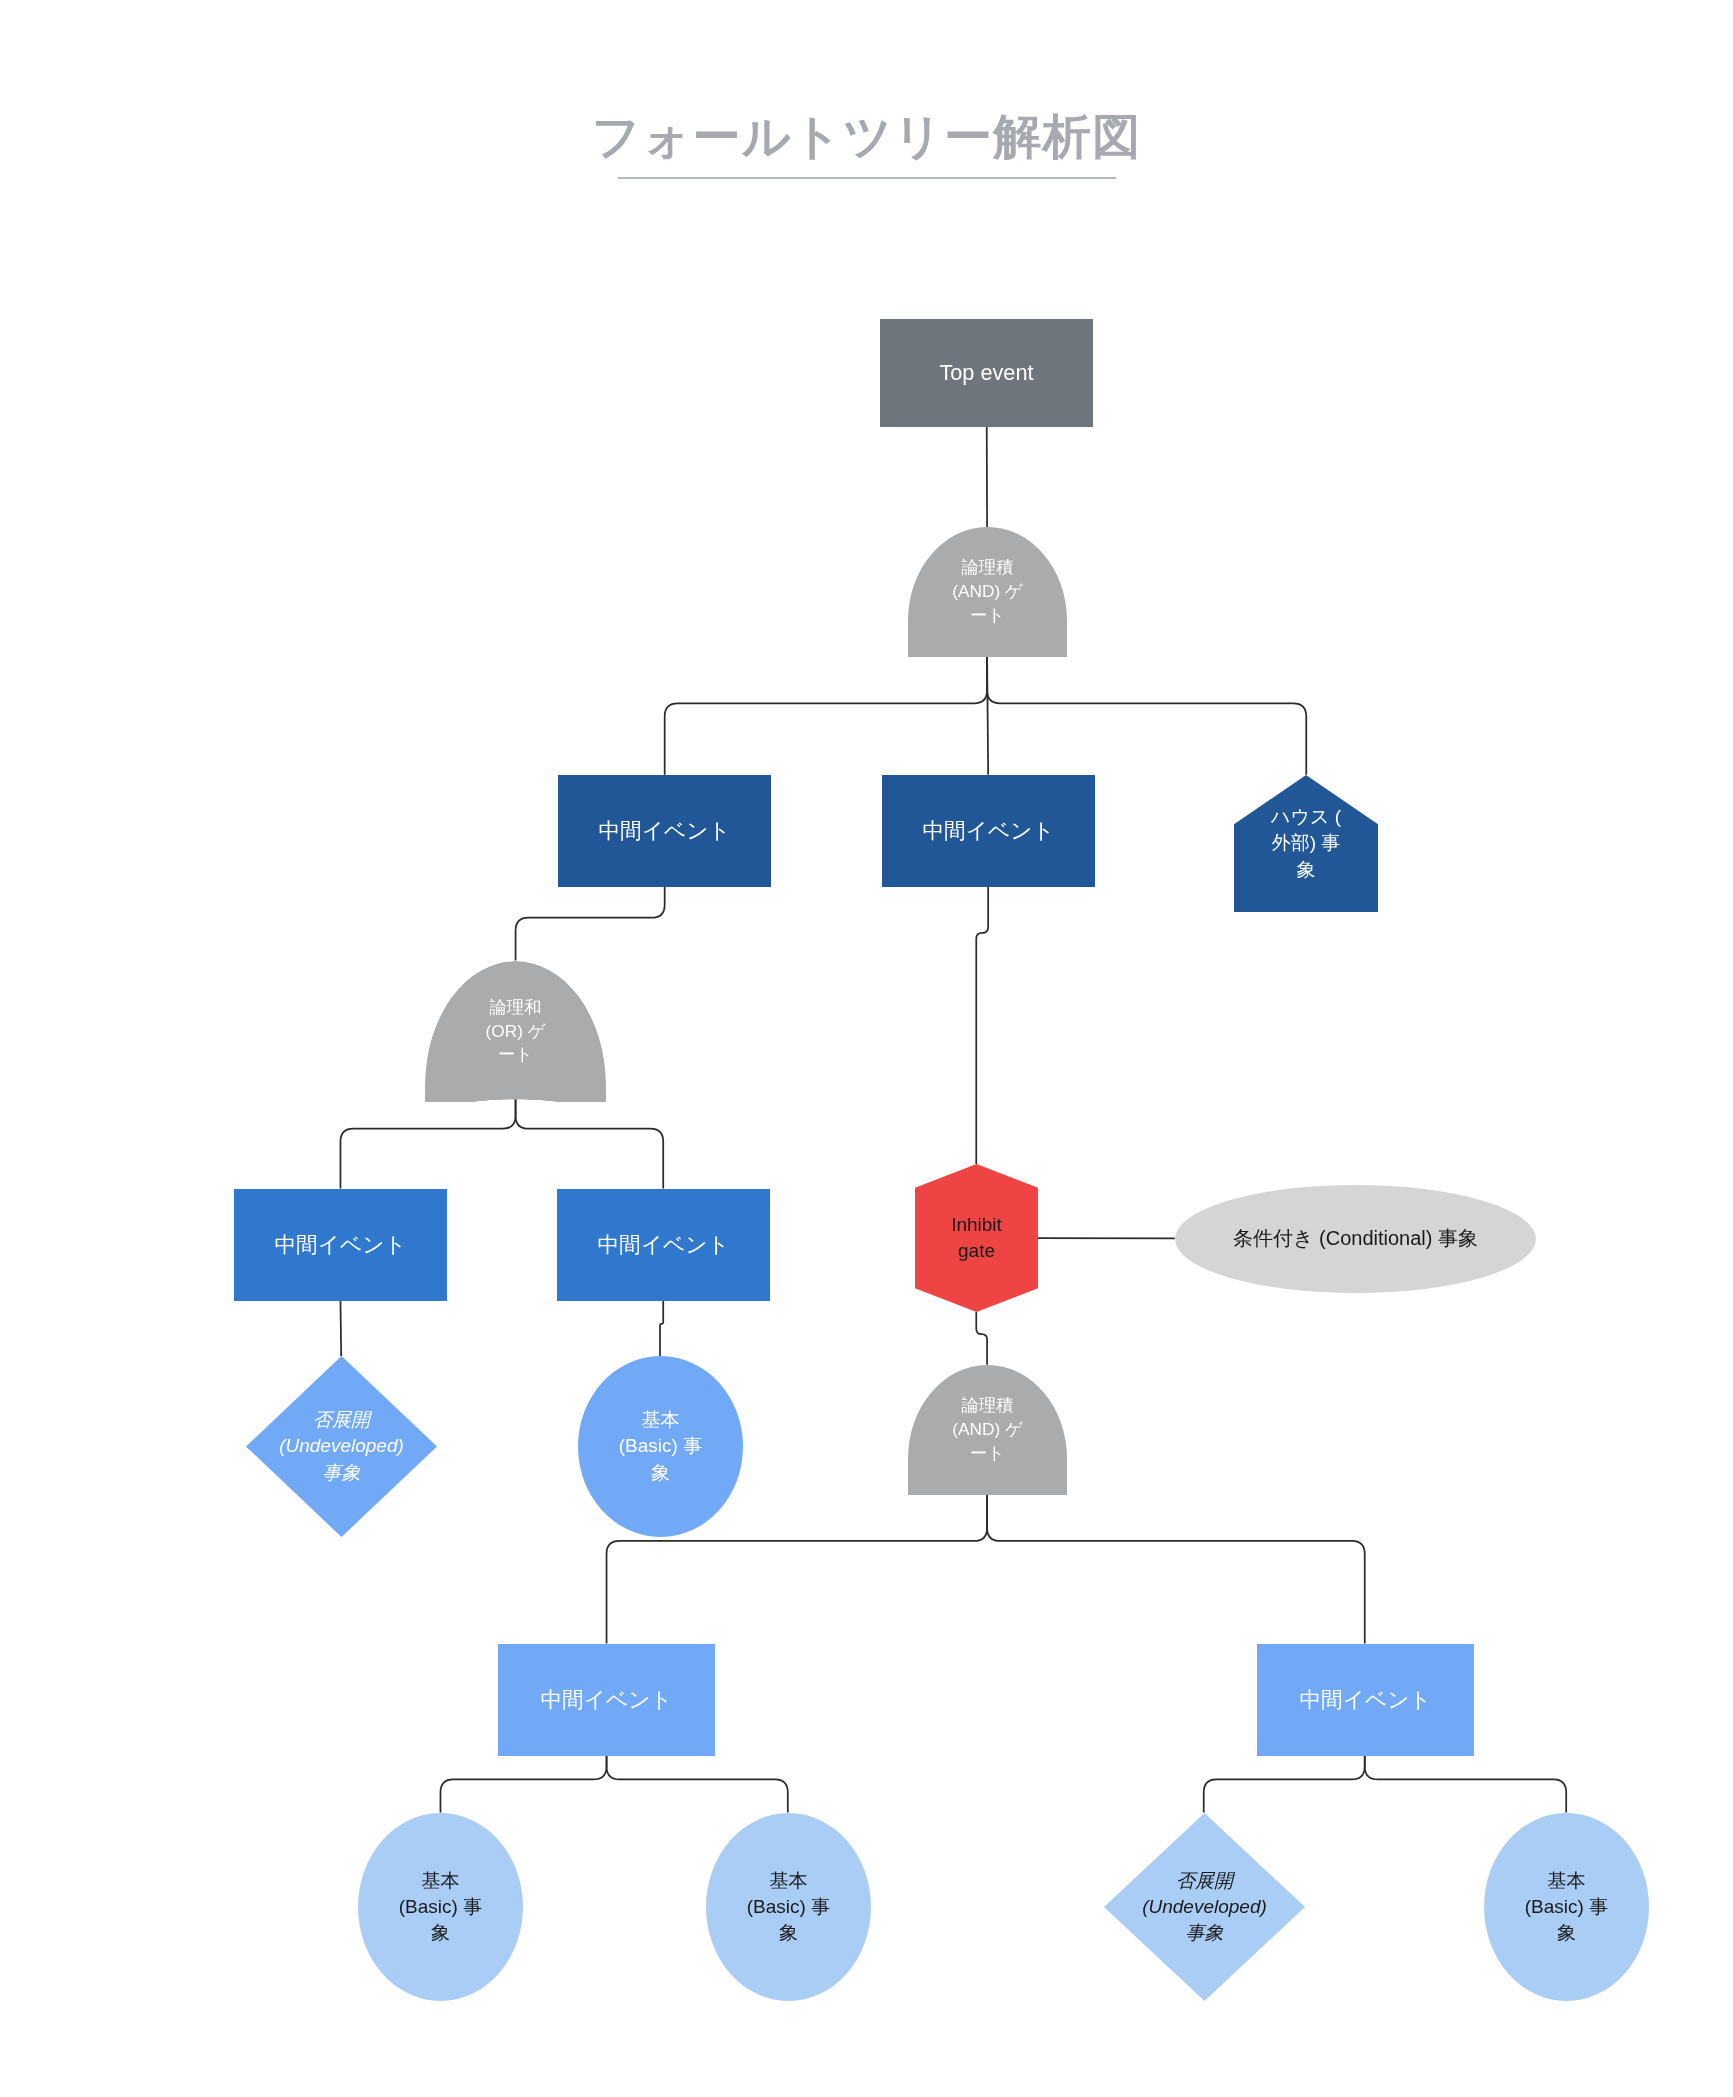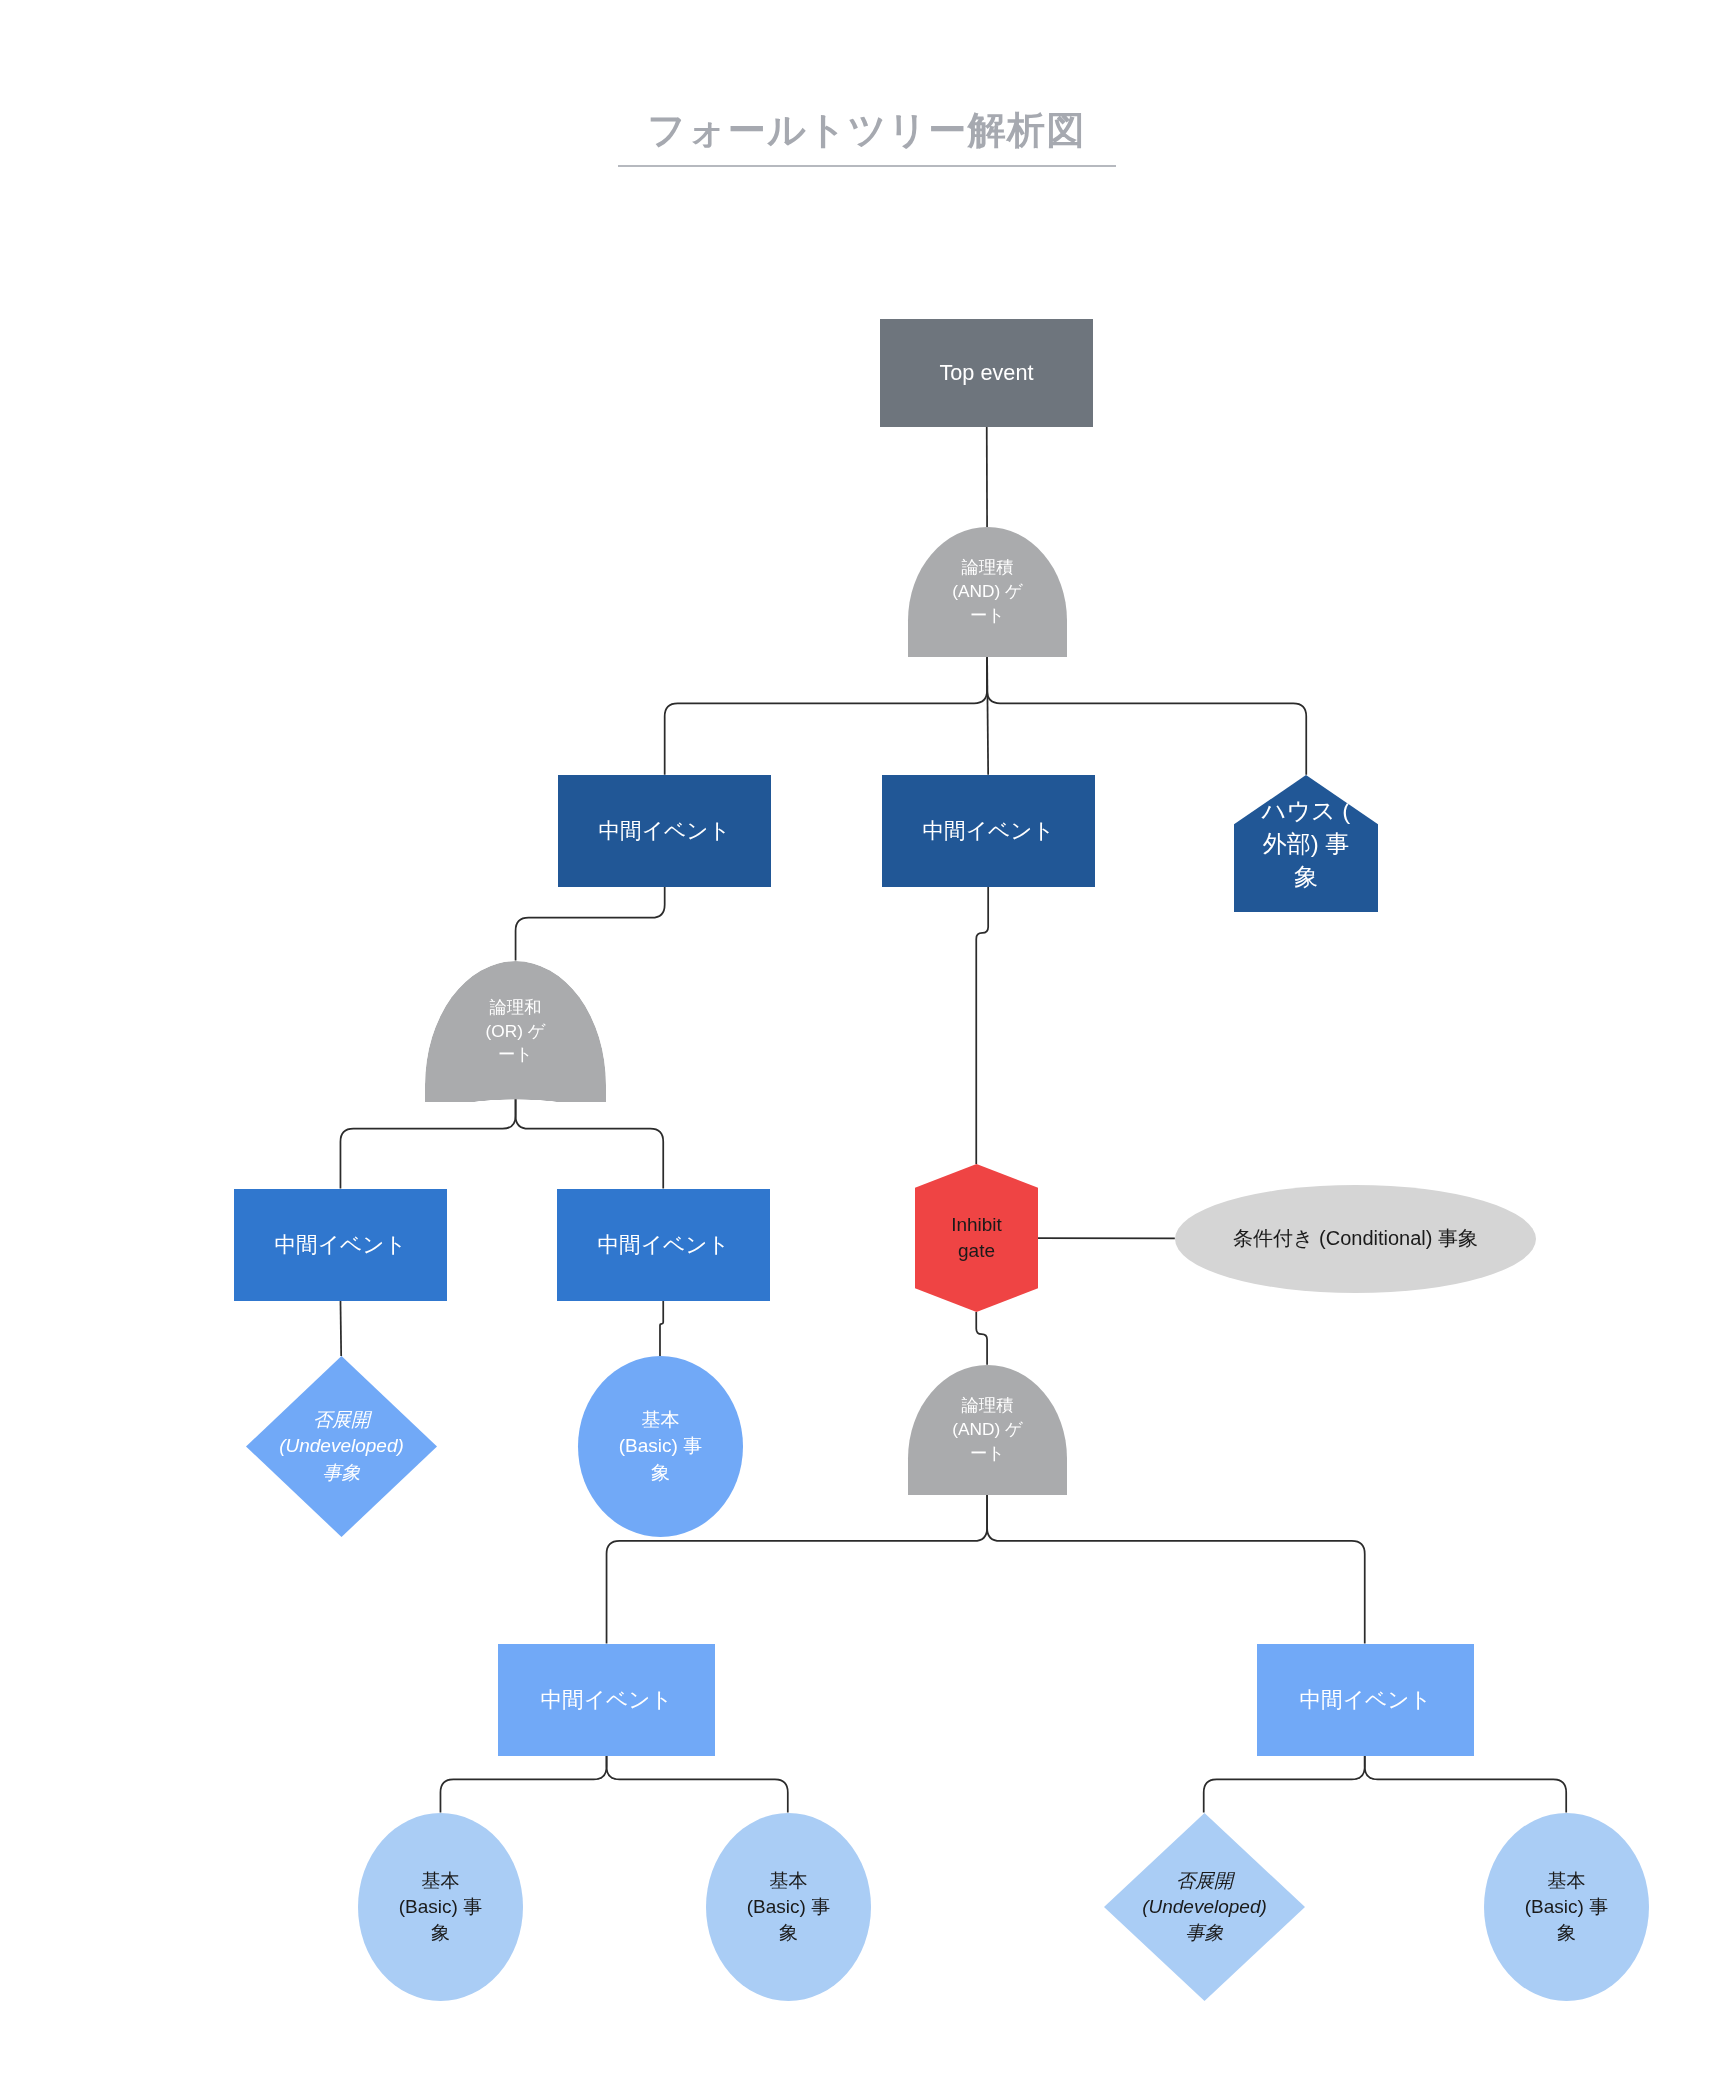--- a/index.html
+++ b/index.html
@@ -17,21 +17,21 @@
 
   
   #header {
     position: absolute;
     left: 0;
     top: 108px;
     width: 1733px;
     text-align: center;
   }
   #doc-title {
-    font-size: 38px;
+    font-size: 48px;
     font-weight: bold;
     color: #a6a9b0;
     letter-spacing: 1.4px;
     line-height: 1.2;
     padding-bottom: 11.6px;
   }
   #title-rule {
     width: 498px;
     height: 2.2px;
     background: #b6b9bf;
@@ -141,21 +141,21 @@
         <span class="label txt-light">論理積
 (AND) ゲ
 ート</span>
       </div>
       <div class="node shape-rect" style="left: 558px; top: 775px; width: 213px; height: 112px; background: rgb(33, 87, 150); font-size: 21.7px;">
         <span class="label txt-light">中間イベント</span>
       </div>
       <div class="node shape-rect" style="left: 882px; top: 775px; width: 213px; height: 112px; background: rgb(33, 87, 150); font-size: 21.7px;">
         <span class="label txt-light">中間イベント</span>
       </div>
-      <div class="node shape-house" style="left: 1234px; top: 775px; width: 144px; height: 137px; background: rgb(33, 87, 150); font-size: 24px;">
+      <div class="node shape-house" style="left: 1234px; top: 775px; width: 144px; height: 137px; background: rgb(33, 87, 150); font-size: 19px;">
         <span class="label txt-light">ハウス (
 外部) 事
 象</span>
       </div>
       <div class="node shape-orgate" style="left: 425px; top: 961px; width: 181px; height: 141px; background: rgb(170, 171, 173); font-size: 17.3px;">
         <span class="label txt-light">論理和
 (OR) ゲ
 ート</span>
       </div>
       <div class="node shape-rect" style="left: 234px; top: 1189px; width: 213px; height: 112px; background: rgb(48, 119, 206); font-size: 21.7px;">

